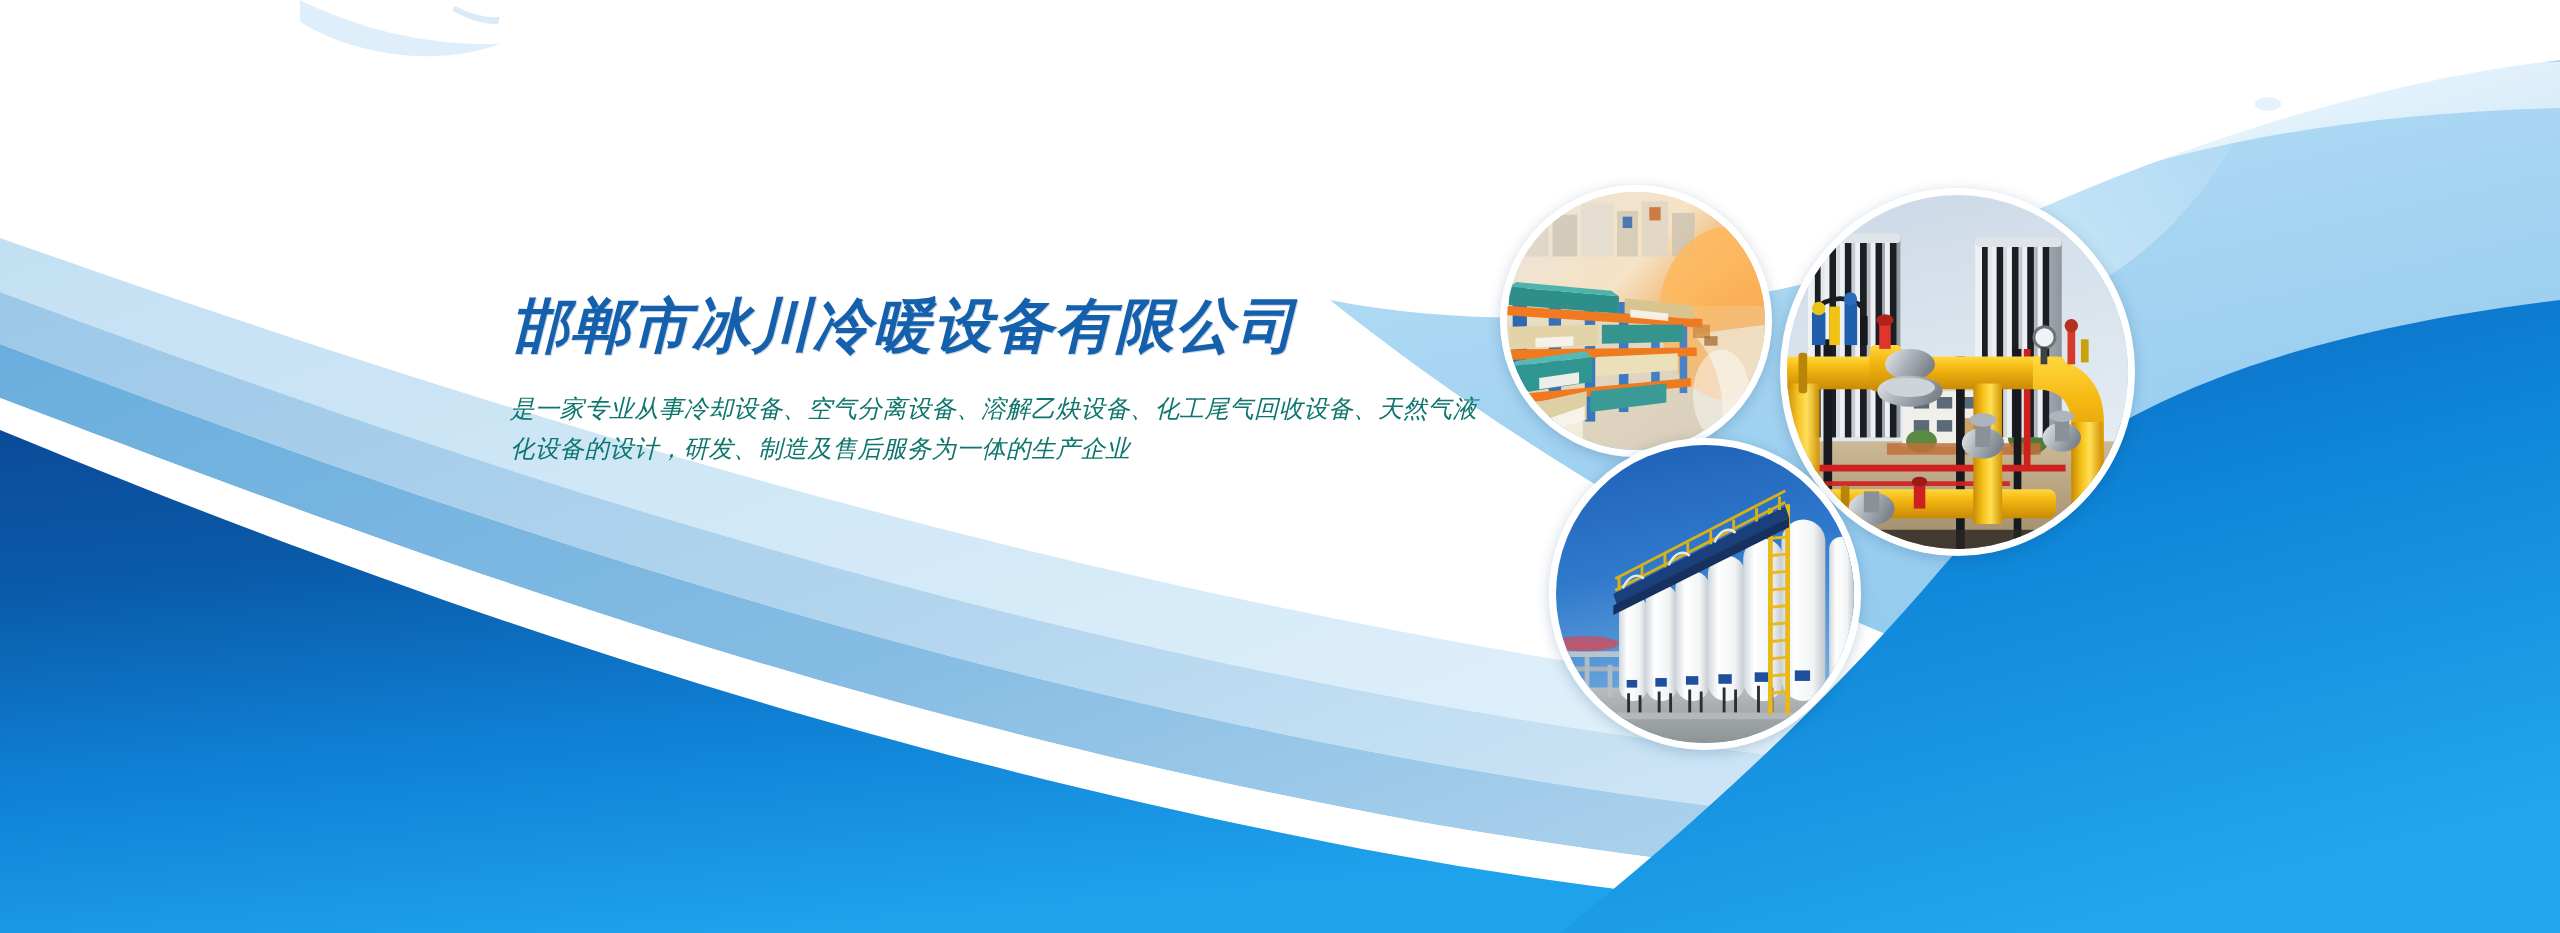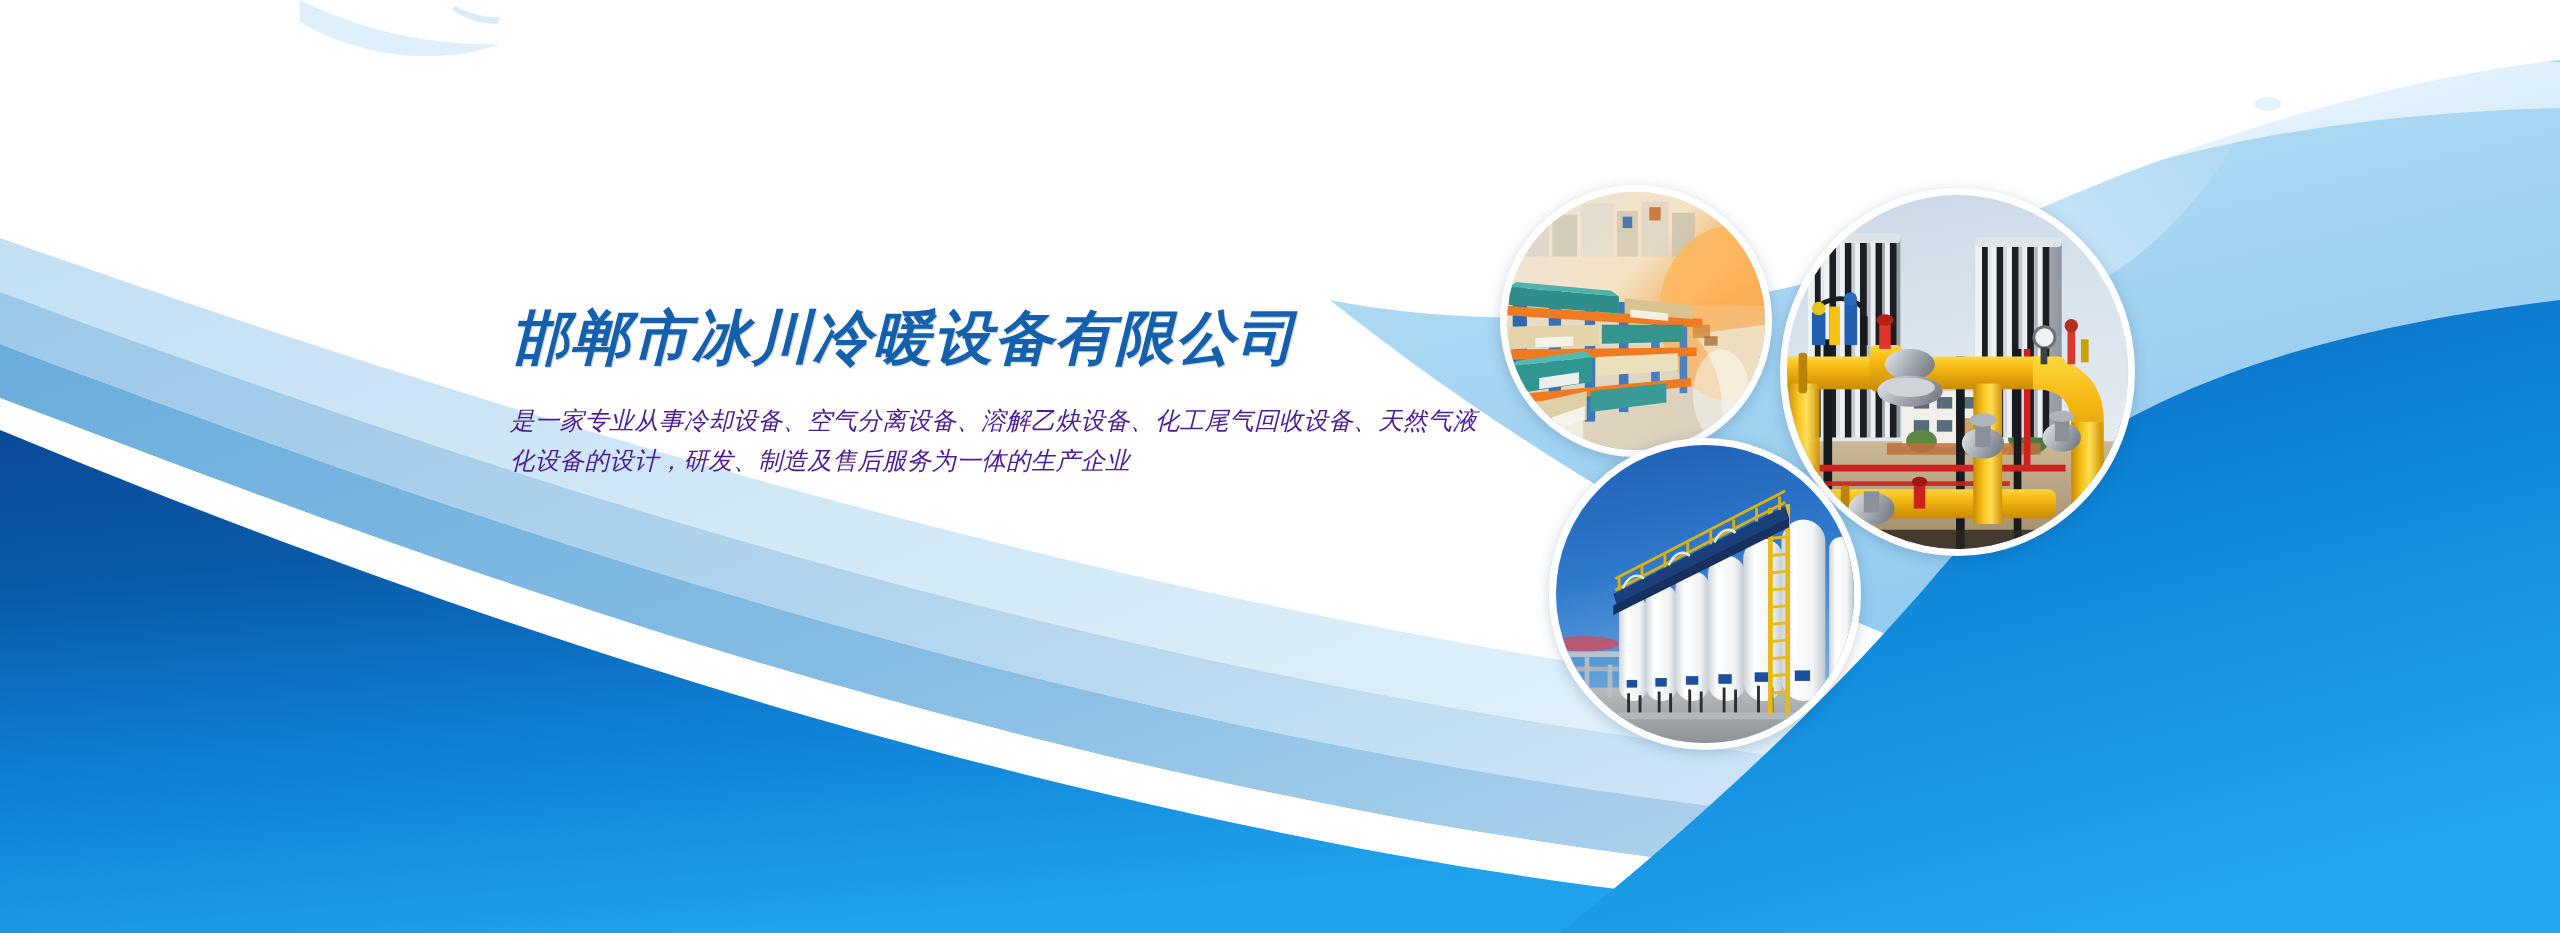--- a/index.html
+++ b/index.html
@@ -20,42 +20,41 @@
   .layer { position: absolute; top: 0; left: 0; width: 2560px; height: 933px; }
   .layer svg { display: block; width: 2560px; height: 933px; }
 
   
   #text-block {
     position: absolute;
     left: 510px;
     top: 296px;
     width: 1010px;
     z-index: 40;
-    margin-top: 12px;
   }
   #company-title {
     margin: 0;
     font-family: "DejaVu Serif", "Liberation Serif", serif;
     font-weight: 700;
     font-style: italic;
     font-size: 59px;
     line-height: 1.0;
     letter-spacing: 1.5px;
     color: #1560ac;
     white-space: nowrap;
     text-shadow: 1px 1px 0 rgba(10,60,120,0.22);
   }
   #company-desc {
     margin: 34px 0 0 0;
     width: 980px;
     font-family: Liberation Sans, sans-serif;
     font-size: 24.5px;
     line-height: 1.62;
     letter-spacing: 0.3px;
-    color: #4c1d95;
+    color: #0f766e;
     font-style: italic;
   }
 
   
   .photo-circle {
     position: absolute;
     border-radius: 50%;
     overflow: hidden;
     box-sizing: border-box;
     border: 7px solid #ffffff;

